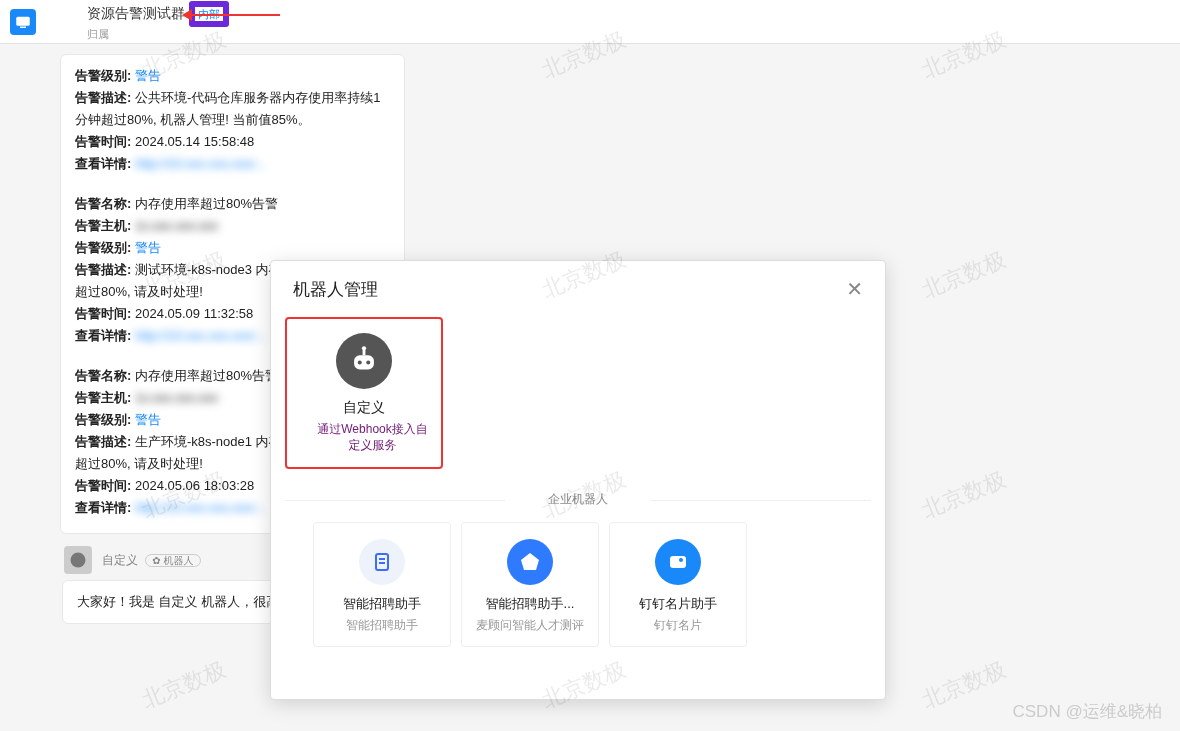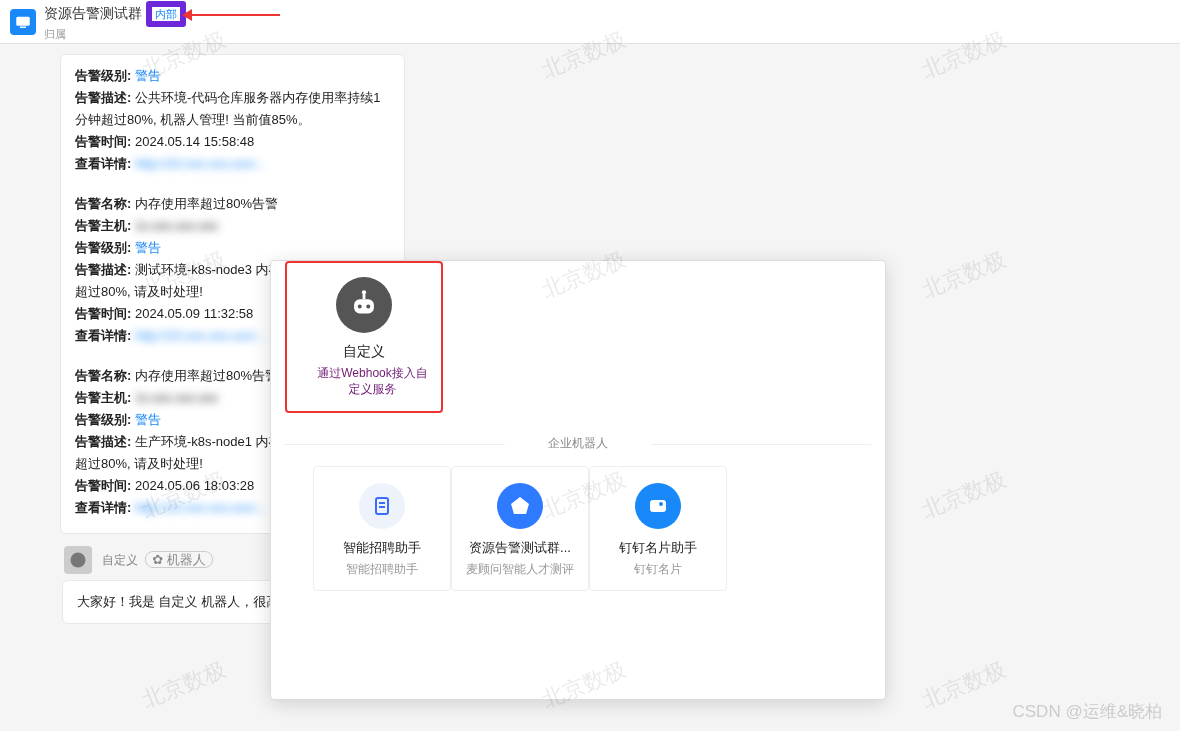--- a/index.html
+++ b/index.html
@@ -1,54 +1,54 @@
 <!DOCTYPE html>
 <html><head>
 <meta charset="utf-8">
 <style>
 * { box-sizing: border-box; margin: 0; padding: 0; }
 body { font-family: "Microsoft YaHei", Arial, sans-serif; font-size: 13px; color: #333; background: #f5f5f5; position: relative; width: 1180px; height: 731px; overflow: hidden; }
 .header { height: 44px; background: #fff; border-bottom: 1px solid #e1e1e1; display: flex; align-items: center; padding: 0 10px; position: relative; }
 .header-icon { width: 26px; height: 26px; background: #1989fa; border-radius: 4px; margin-right: 8px; display: flex; align-items: center; justify-content: center; color: #fff; }
 .header-icon svg { width: 18px; height: 18px; }
-.header-texts { display: flex; flex-direction: column; }
+.header-texts { display: flex; flex-direction: column; margin-left: 43px; }
 .header-title-row { display: flex; align-items: center; gap: 4px; }
 .header-title { font-size: 14px; color: #333; }
 .header-tag { font-size: 11px; color: #1989fa; border: 6px solid #6d28d9; border-radius: 3px; padding: 0 3px; line-height: 14px; }
 .header-sub { font-size: 11px; color: #999; }
 .arrow { position: absolute; left: 190px; top: 14px; }
 .arrow-line { width: 90px; height: 2px; background: #e33; }
 .arrow-head { position: absolute; left: -8px; top: -5px; width: 0; height: 0; border-right: 10px solid #e33; border-top: 6px solid transparent; border-bottom: 6px solid transparent; }
 .chat-area { padding: 10px 60px; }
 .msg-card { background: #fff; border: 1px solid #e8e8e8; border-radius: 6px; width: 345px; padding: 10px 14px 14px; font-size: 13px; line-height: 22px; color: #222; }
 .lbl { font-weight: 600; }
 .link { color: #1989fa; }
 .blur { filter: blur(4px); }
 .card-sep { height: 18px; }
 .bot-row { display: flex; align-items: center; gap: 10px; margin-top: 12px; padding-left: 4px; }
 .bot-avatar { width: 28px; height: 28px; background: #ccc; border-radius: 4px; display: flex; align-items: center; justify-content: center; }
 .bot-line { color: #888; font-size: 12px; }
-.bot-line .tag { border: 1px solid #ccc; border-radius: 8px; padding: 0 6px; margin-left: 4px; font-size: 13px; }
+.bot-line .tag { border: 1px solid #ccc; border-radius: 8px; padding: 0 6px; margin-left: 4px; font-size: 10px; }
 .greet-card { background: #fff; border: 1px solid #e8e8e8; border-radius: 6px; width: 450px; padding: 12px 14px; margin-top: 6px; margin-left: 2px; font-size: 13px; color: #222; }
 .modal { position: absolute; left: 270px; top: 260px; width: 616px; height: 440px; background: #fff; border: 1px solid #ddd; border-radius: 4px; box-shadow: 0 4px 20px rgba(0,0,0,0.15); display: flex; flex-direction: column; }
 .modal-header { display: flex; align-items: center; justify-content: space-between; padding: 16px 22px; }
 .modal-title { font-size: 17px; font-weight: 500; color: #222; }
 .close-btn { font-size: 20px; color: #888; cursor: pointer; background: none; border: none; }
 .modal-body { flex: 1; overflow-y: auto; padding: 0 14px 10px; position: relative; }
 .modal-body::-webkit-scrollbar { width: 8px; }
 .modal-body::-webkit-scrollbar-thumb { background: #c1c1c1; border-radius: 4px; }
 .highlight-card { border: 2px solid #e33; border-radius: 4px; width: 158px; padding: 14px 8px; text-align: center; }
 .robot-circle { width: 56px; height: 56px; background: #555; border-radius: 50%; margin: 0 auto 10px; display: flex; align-items: center; justify-content: center; }
 .card-name { font-size: 14px; color: #222; margin-bottom: 4px; }
 .card-desc { font-size: 12px; color: #701a75; line-height: 16px; margin-left: 17px; }
 .section-label { text-align: center; color: #888; font-size: 12px; margin: 22px 0 14px; position: relative; }
 .section-label::before, .section-label::after { content: ''; position: absolute; top: 50%; width: 220px; height: 1px; background: #eee; }
 .section-label::before { left: 0; }
 .section-label::after { right: 0; }
-.bot-grid { display: flex; gap: 0; padding-left: 28px; }
+.bot-grid { display: flex; gap: 10px; padding-left: 28px; }
 .bot-card { border: 1px solid #eee; border-radius: 4px; width: 138px; padding: 16px 6px 12px; text-align: center; cursor: pointer; }
 .bot-icon { width: 46px; height: 46px; border-radius: 50%; margin: 0 auto 10px; display: flex; align-items: center; justify-content: center; color: #fff; font-size: 20px; }
 .bot-name { font-size: 13px; color: #222; margin-bottom: 4px; white-space: nowrap; overflow: hidden; text-overflow: ellipsis; }
 .bot-sub { font-size: 12px; color: #999; }
 .watermark { position: absolute; inset: 0; pointer-events: none; opacity: 0.08; background-repeat: repeat; }
 .wm-text { position: absolute; transform: rotate(-22deg); font-size: 22px; color: #000; white-space: nowrap; }
 .csdn { position: absolute; right: 18px; bottom: 8px; color: #ccc; font-size: 17px; }
 </style>
 </head>
 <body>
@@ -100,20 +100,24 @@
       <svg width="18" height="18" viewBox="0 0 24 24" fill="#777">
           <circle cx="12" cy="12" r="10"></circle>
         </svg>
     </div>
     <span class="bot-line"><span>自定义</span> <span class="tag">✿ 机器人</span></span>
   </div>
   <div class="greet-card">大家好！我是 自定义 机器人，很高兴为大家服务。</div>
 </div>
 
 <div class="modal">
+  <div class="modal-header">
+    <span class="modal-title">机器人管理</span>
+    <button class="close-btn">✕</button>
+  </div>
   <div class="modal-body">
     <div class="highlight-card">
       <div class="robot-circle">
         <svg width="34" height="34" viewBox="0 0 24 24" fill="#fff">
             <rect x="5" y="8" width="14" height="10" rx="4"></rect>
             <circle cx="9" cy="13" r="1.4" fill="#555"></circle>
             <circle cx="15" cy="13" r="1.4" fill="#555"></circle>
             <line x1="12" y1="8" x2="12" y2="4" stroke="#fff" stroke-width="2"></line>
             <circle cx="12" cy="3" r="1.5"></circle>
           </svg>
@@ -132,21 +136,21 @@
           </div>
         <div class="bot-name">智能招聘助手</div>
         <div class="bot-sub">智能招聘助手</div>
       </div>
       <div class="bot-card">
         <div class="bot-icon" style="background:#2f7bff">
             <svg width="24" height="24" viewBox="0 0 24 24" fill="#fff">
               <path d="M12 3l9 7-3 10H6L3 10z"></path>
             </svg>
           </div>
-        <div class="bot-name">资源告警测试群...</div>
+        <div class="bot-name">智能招聘助手...</div>
         <div class="bot-sub">麦顾问智能人才测评</div>
       </div>
       <div class="bot-card">
         <div class="bot-icon" style="background:#1989fa">
             <svg width="24" height="24" viewBox="0 0 24 24" fill="#fff">
               <rect x="4" y="6" width="16" height="12" rx="3"></rect>
               <circle cx="15" cy="10" r="2" fill="#1989fa"></circle>
             </svg>
           </div>
         <div class="bot-name">钉钉名片助手</div>

